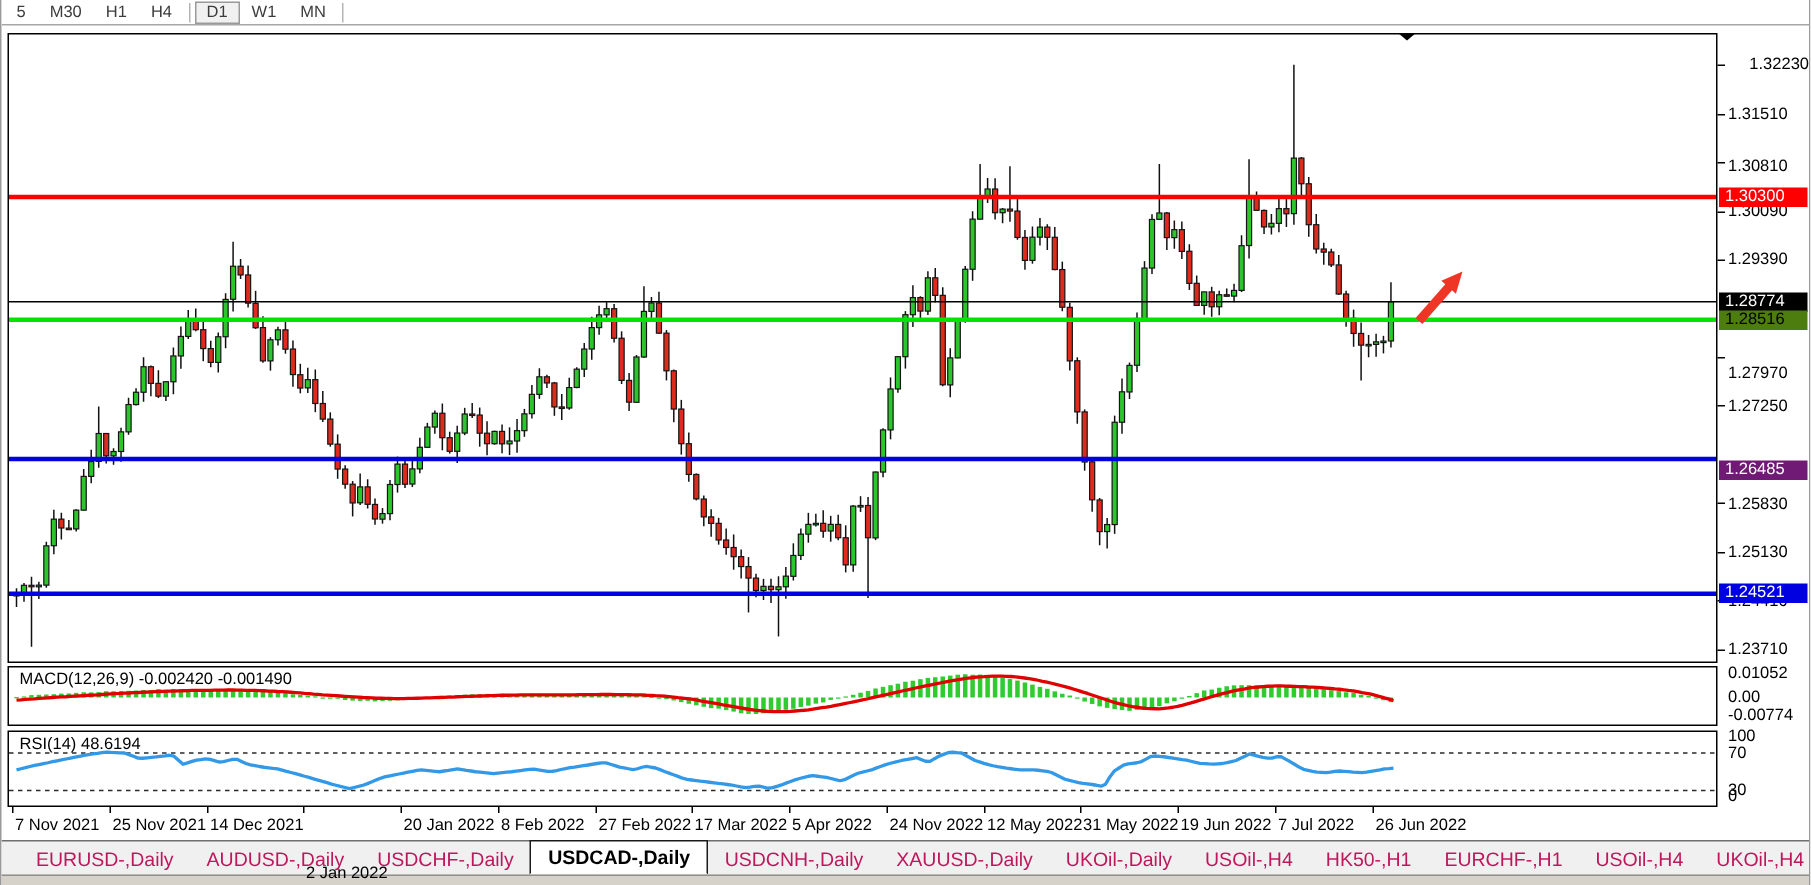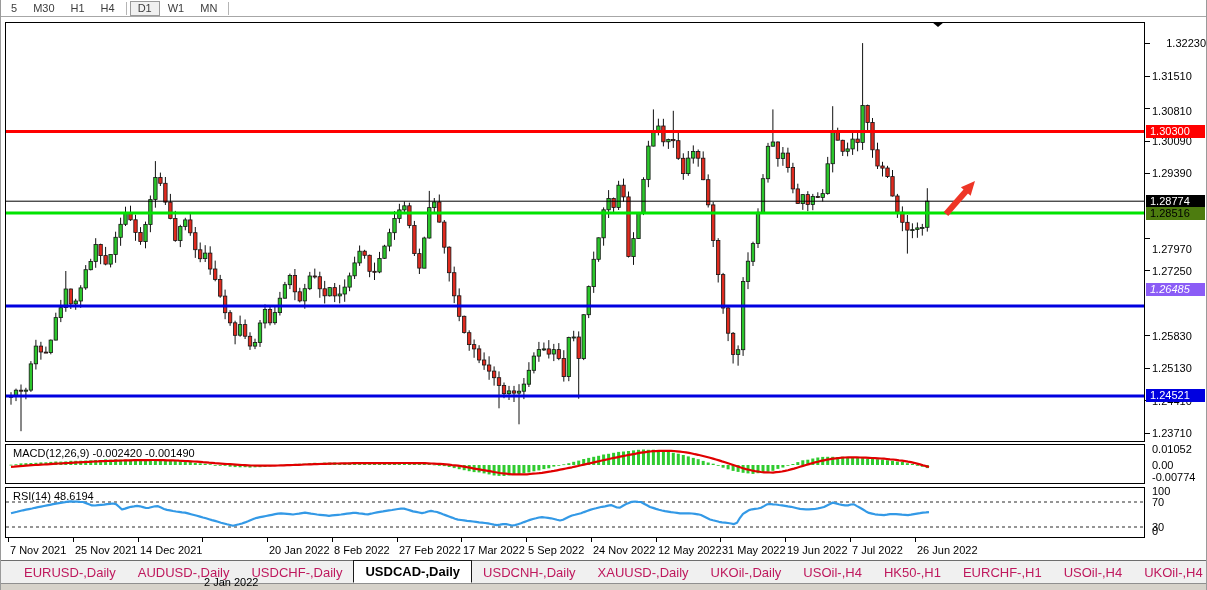--- a/index.html
+++ b/index.html
@@ -656,21 +656,21 @@
       <div class="y-tick-label" style="top: 329.993px;">1.25830</div>
       <div class="y-tick-dash" style="top: 367.533px;"></div>
       <div class="y-tick-label" style="top: 362.033px;">1.25130</div>
       <div class="y-tick-dash" style="top: 400.489px;"></div>
       <div class="y-tick-label" style="top: 394.989px;">1.24410</div>
       <div class="y-tick-dash" style="top: 432.529px;"></div>
       <div class="y-tick-label" style="top: 427.029px;">1.23710</div>
       <div class="price-badge" style="top: 124.894px; background: rgb(255, 0, 0); color: rgb(255, 255, 255);">1.30300</div>
       <div class="price-badge" style="top: 194.741px; background: rgb(0, 0, 0); color: rgb(255, 255, 255);">1.28774</div>
       <div class="price-badge" style="top: 206.551px; background: #4d7c0f; color: rgb(0, 0, 0);">1.28516</div>
-      <div class="price-badge" style="top: 283px; background: #8b5cf6; color: rgb(255, 255, 255); font-style: italic;">1.26485</div>
+      <div class="price-badge" style="top: 307px; background: #701a75; color: rgb(255, 255, 255);">1.26485</div>
       <div class="price-badge" style="top: 389.408px; background: rgb(0, 0, 224); color: rgb(255, 255, 255);">1.24521</div>
       <div class="y-tick-label" style="top: 443.01px;">0.01052</div>
       <div class="y-tick-label" style="top: 459px;">0.00</div>
       <div class="y-tick-label" style="top: 470.765px;">-0.00774</div>
       <div class="y-tick-label" style="top: 485px;">100</div>
       <div class="y-tick-label" style="top: 496px;">70</div>
       <div class="y-tick-label" style="top: 521px;">30</div>
       <div class="y-tick-label" style="top: 525px;">0</div>
     </div>
   <div id="x-axis">
@@ -684,21 +684,21 @@
       <div class="x-label" style="left: 203px; margin-top: 32px;">2 Jan 2022</div>
       <div class="x-tick" style="left: 266px;"></div>
       <div class="x-label" style="left: 268px;">20 Jan 2022</div>
       <div class="x-tick" style="left: 331px;"></div>
       <div class="x-label" style="left: 333px;">8 Feb 2022</div>
       <div class="x-tick" style="left: 396px;"></div>
       <div class="x-label" style="left: 398px;">27 Feb 2022</div>
       <div class="x-tick" style="left: 460px;"></div>
       <div class="x-label" style="left: 462px;">17 Mar 2022</div>
       <div class="x-tick" style="left: 525px;"></div>
-      <div class="x-label" style="left: 527px;">5 Sep 2022</div>
+      <div class="x-label" style="left: 527px;">5 Apr 2022</div>
       <div class="x-tick" style="left: 590px;"></div>
       <div class="x-label" style="left: 592px;">24 Nov 2022</div>
       <div class="x-tick" style="left: 655px;"></div>
       <div class="x-label" style="left: 657px;">12 May 2022</div>
       <div class="x-tick" style="left: 719px;"></div>
       <div class="x-label" style="left: 721px;">31 May 2022</div>
       <div class="x-tick" style="left: 784px;"></div>
       <div class="x-label" style="left: 786px;">19 Jun 2022</div>
       <div class="x-tick" style="left: 849px;"></div>
       <div class="x-label" style="left: 851px;">7 Jul 2022</div>

